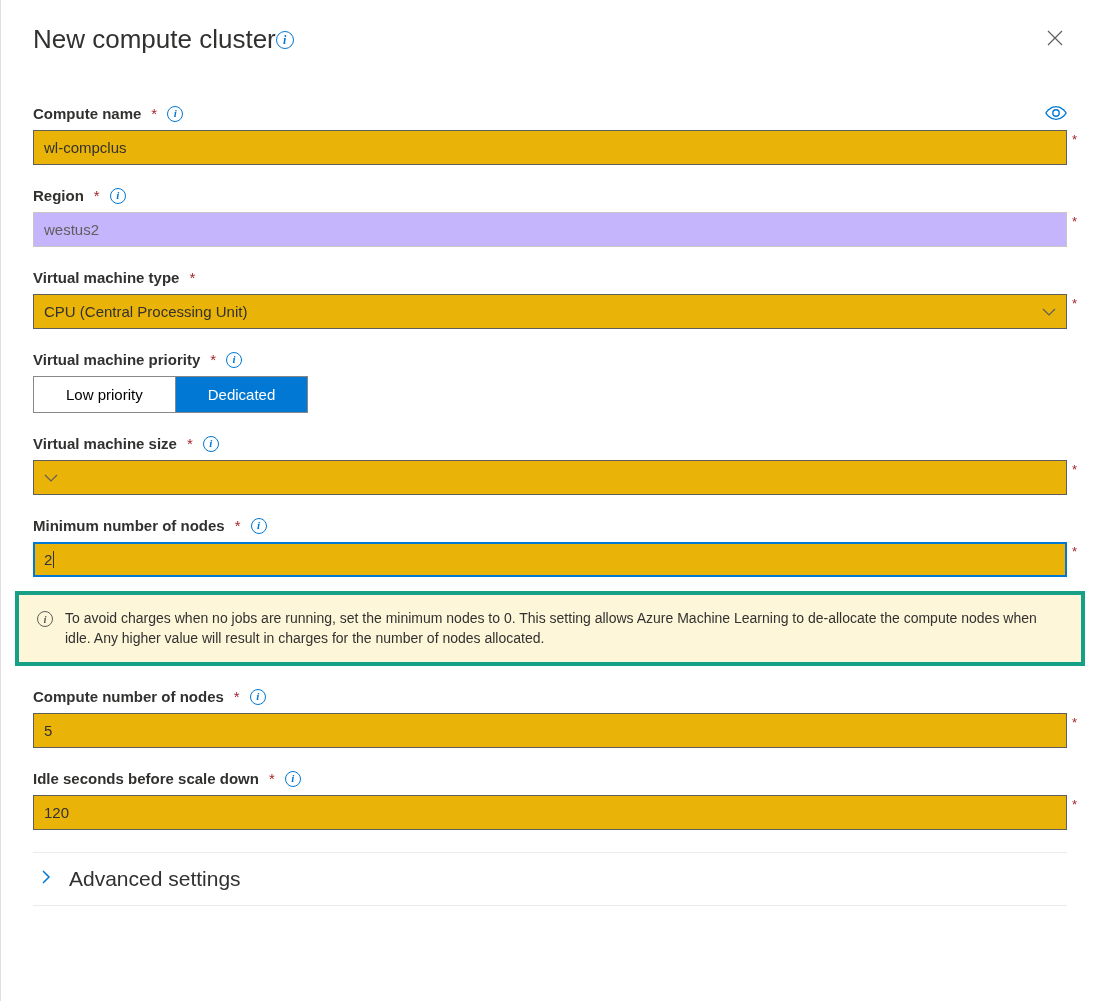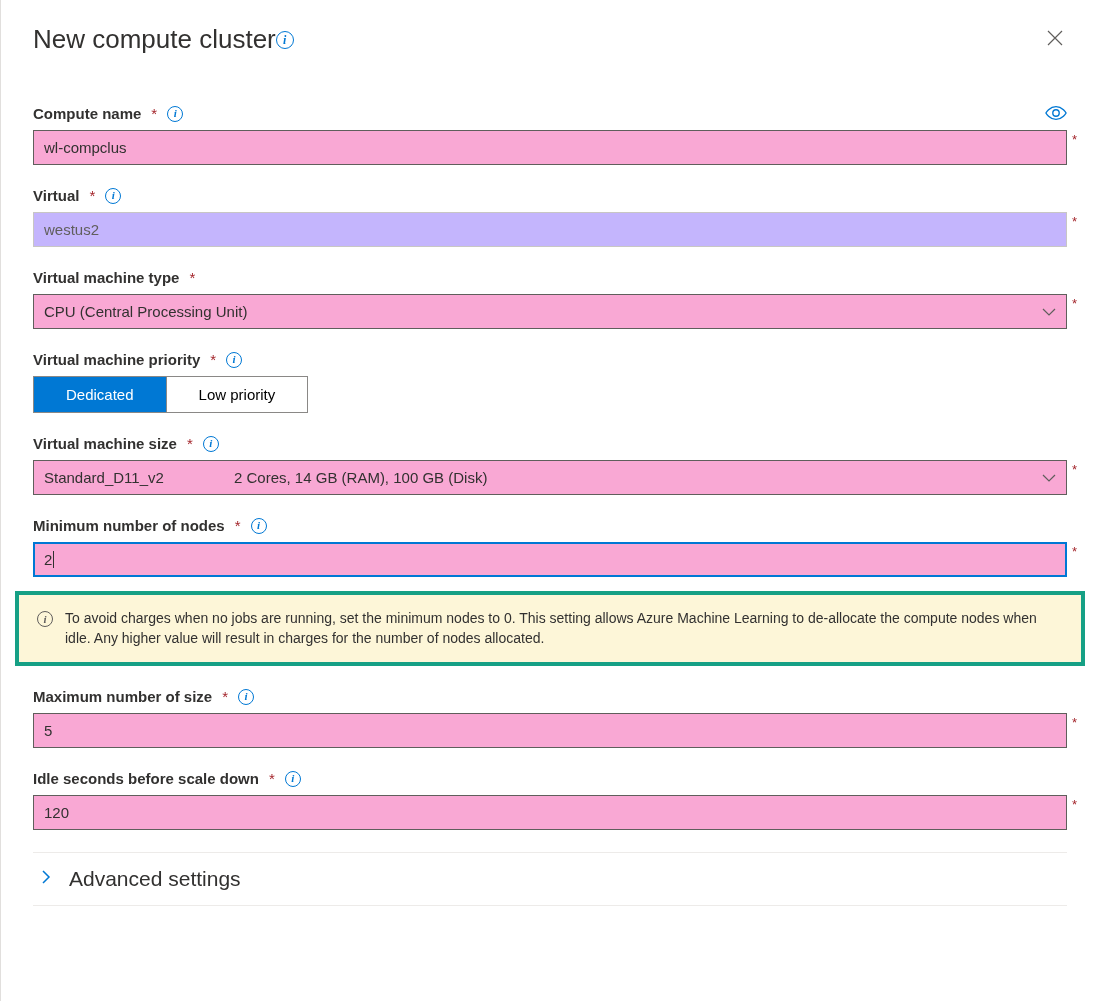--- a/index.html
+++ b/index.html
@@ -81,21 +81,21 @@
     color: #0078d4;
   }
   .eye-icon svg { width: 22px; height: 16px; }
   .input-wrap { position: relative; }
   .text-input, .select-input, .readonly-input {
     width: 100%;
     border: 1px solid #605e5c;
     padding: 8px 10px;
     font-size: 15px;
     font-family: inherit;
-    background: #f9a8d4;
+    background: #eab308;
     color: #323130;
   }
   .text-input.focused {
     border: 2px solid #0078d4;
     padding: 7px 9px;
   }
   .readonly-input {
     background: #c4b5fd;
     color: #605e5c;
     border-color: #c8c6c4;
@@ -205,21 +205,21 @@
         </svg>
     </span>
     <div class="input-wrap">
       <input class="text-input" value="wl-compclus" style="">
       <span class="outer-star">*</span>
     </div>
   </div>
 
   <div class="field-block">
     <div class="field-label">
-      <span>Virtual</span>
+      <span>Region</span>
       <span class="req-star">*</span>
       <span class="info-icon">i</span>
     </div>
     <div class="input-wrap">
       <div class="readonly-input">westus2</div>
       <span class="outer-star">*</span>
     </div>
   </div>
 
   <div class="field-block">
@@ -240,37 +240,33 @@
     </div>
   </div>
 
   <div class="field-block">
     <div class="field-label">
       <span>Virtual machine priority</span>
       <span class="req-star">*</span>
       <span class="info-icon">i</span>
     </div>
     <div class="toggle-group">
+      <button class="toggle-btn">Low priority</button>
       <button class="toggle-btn selected">Dedicated</button>
-      <button class="toggle-btn">Low priority</button>
     </div>
   </div>
 
   <div class="field-block">
     <div class="field-label">
       <span>Virtual machine size</span>
       <span class="req-star">*</span>
       <span class="info-icon">i</span>
     </div>
     <div class="input-wrap">
       <div class="select-input">
-        <span class="vm-size-row">
-          <span class="vm-name">Standard_D11_v2</span>
-          <span>2 Cores, 14 GB (RAM), 100 GB (Disk)</span>
-        </span>
         <span class="chev">
           <svg width="14" height="10" viewBox="0 0 14 10">
               <path d="M1 2 L7 8 L13 2" fill="none" stroke="#605e5c" stroke-width="1.2"></path>
             </svg>
         </span>
       </div>
       <span class="outer-star">*</span>
     </div>
   </div>
 
@@ -286,21 +282,21 @@
     </div>
   </div>
 
   <div class="info-callout">
     <span class="info-icon">i</span>
     <span>To avoid charges when no jobs are running, set the minimum nodes to 0. This setting allows Azure Machine Learning to de-allocate the compute nodes when idle. Any higher value will result in charges for the number of nodes allocated.</span>
   </div>
 
   <div class="field-block">
     <div class="field-label">
-      <span>Maximum number of size</span>
+      <span>Compute number of nodes</span>
       <span class="req-star">*</span>
       <span class="info-icon">i</span>
     </div>
     <div class="input-wrap">
       <input class="text-input" value="5" style="">
       <span class="outer-star">*</span>
     </div>
   </div>
 
   <div class="field-block">

